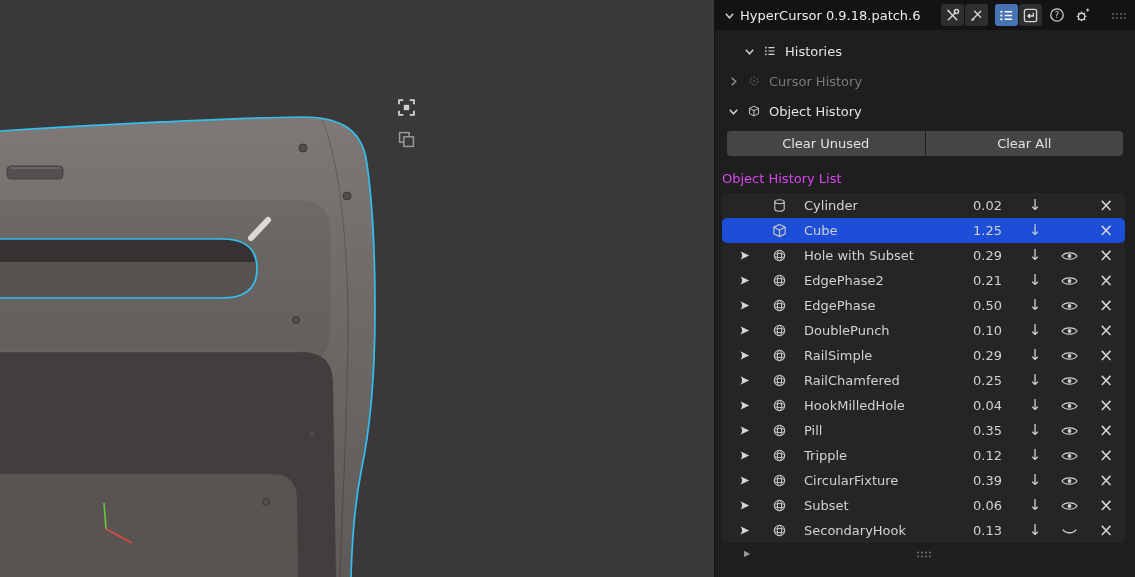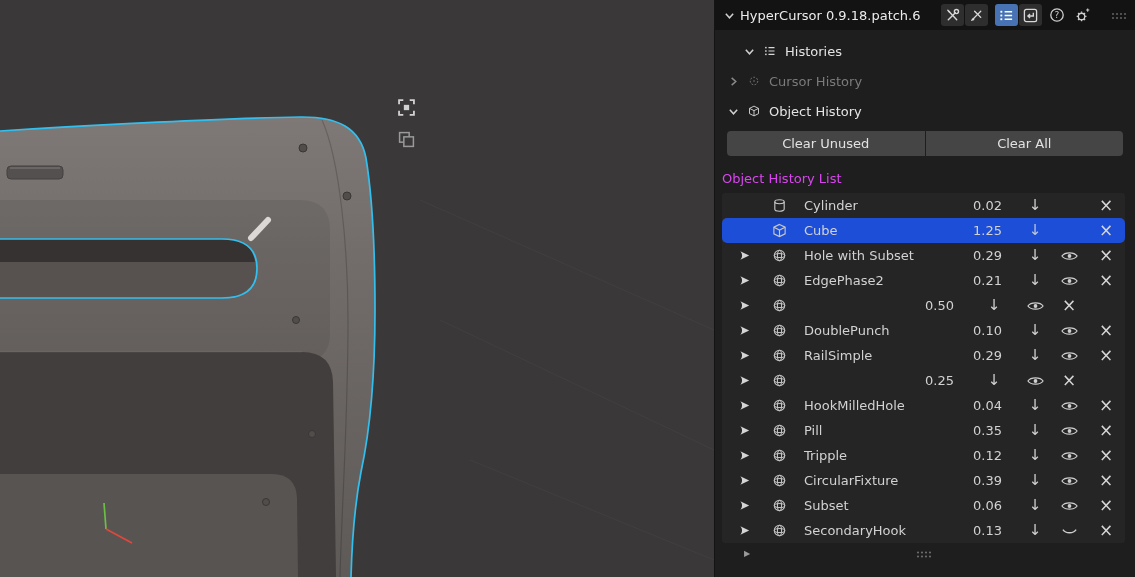--- a/index.html
+++ b/index.html
@@ -343,20 +343,21 @@
                 <path d="M2.5 2.5 L12 7 L2.5 11.5 C5 9.2 5 4.8 2.5 2.5 Z" fill="#d5d5d5"></path>
               </svg>
     </span>
     <span class="cell">
               <svg width="15" height="15" viewBox="0 0 16 16" stroke="#c2c2c2" stroke-width="1.1" fill="none">
                 <circle cx="8" cy="8" r="5.6"></circle>
                 <ellipse cx="8" cy="8" rx="5.6" ry="2.2"></ellipse>
                 <ellipse cx="8" cy="8" rx="2.2" ry="5.6"></ellipse>
               </svg>
             </span>
+    <span class="cell cell-name">EdgePhase</span>
     <span class="cell cell-time">0.50</span>
     <span class="cell glyph-down">↓</span>
     <span class="cell">
               <svg width="17" height="12" viewBox="0 0 18 12">
                 <path d="M1 6 C4 1.6 14 1.6 17 6 C14 10.4 4 10.4 1 6 Z" stroke="#cfcfcf" stroke-width="1.3" fill="none"></path>
                 <circle cx="9" cy="6" r="2" fill="#cfcfcf"></circle>
               </svg>
             </span>
     <span class="cell glyph-x">×</span>
   </div>
@@ -414,20 +415,21 @@
                 <path d="M2.5 2.5 L12 7 L2.5 11.5 C5 9.2 5 4.8 2.5 2.5 Z" fill="#d5d5d5"></path>
               </svg>
     </span>
     <span class="cell">
               <svg width="15" height="15" viewBox="0 0 16 16" stroke="#c2c2c2" stroke-width="1.1" fill="none">
                 <circle cx="8" cy="8" r="5.6"></circle>
                 <ellipse cx="8" cy="8" rx="5.6" ry="2.2"></ellipse>
                 <ellipse cx="8" cy="8" rx="2.2" ry="5.6"></ellipse>
               </svg>
             </span>
+    <span class="cell cell-name">RailChamfered</span>
     <span class="cell cell-time">0.25</span>
     <span class="cell glyph-down">↓</span>
     <span class="cell">
               <svg width="17" height="12" viewBox="0 0 18 12">
                 <path d="M1 6 C4 1.6 14 1.6 17 6 C14 10.4 4 10.4 1 6 Z" stroke="#cfcfcf" stroke-width="1.3" fill="none"></path>
                 <circle cx="9" cy="6" r="2" fill="#cfcfcf"></circle>
               </svg>
             </span>
     <span class="cell glyph-x">×</span>
   </div>

